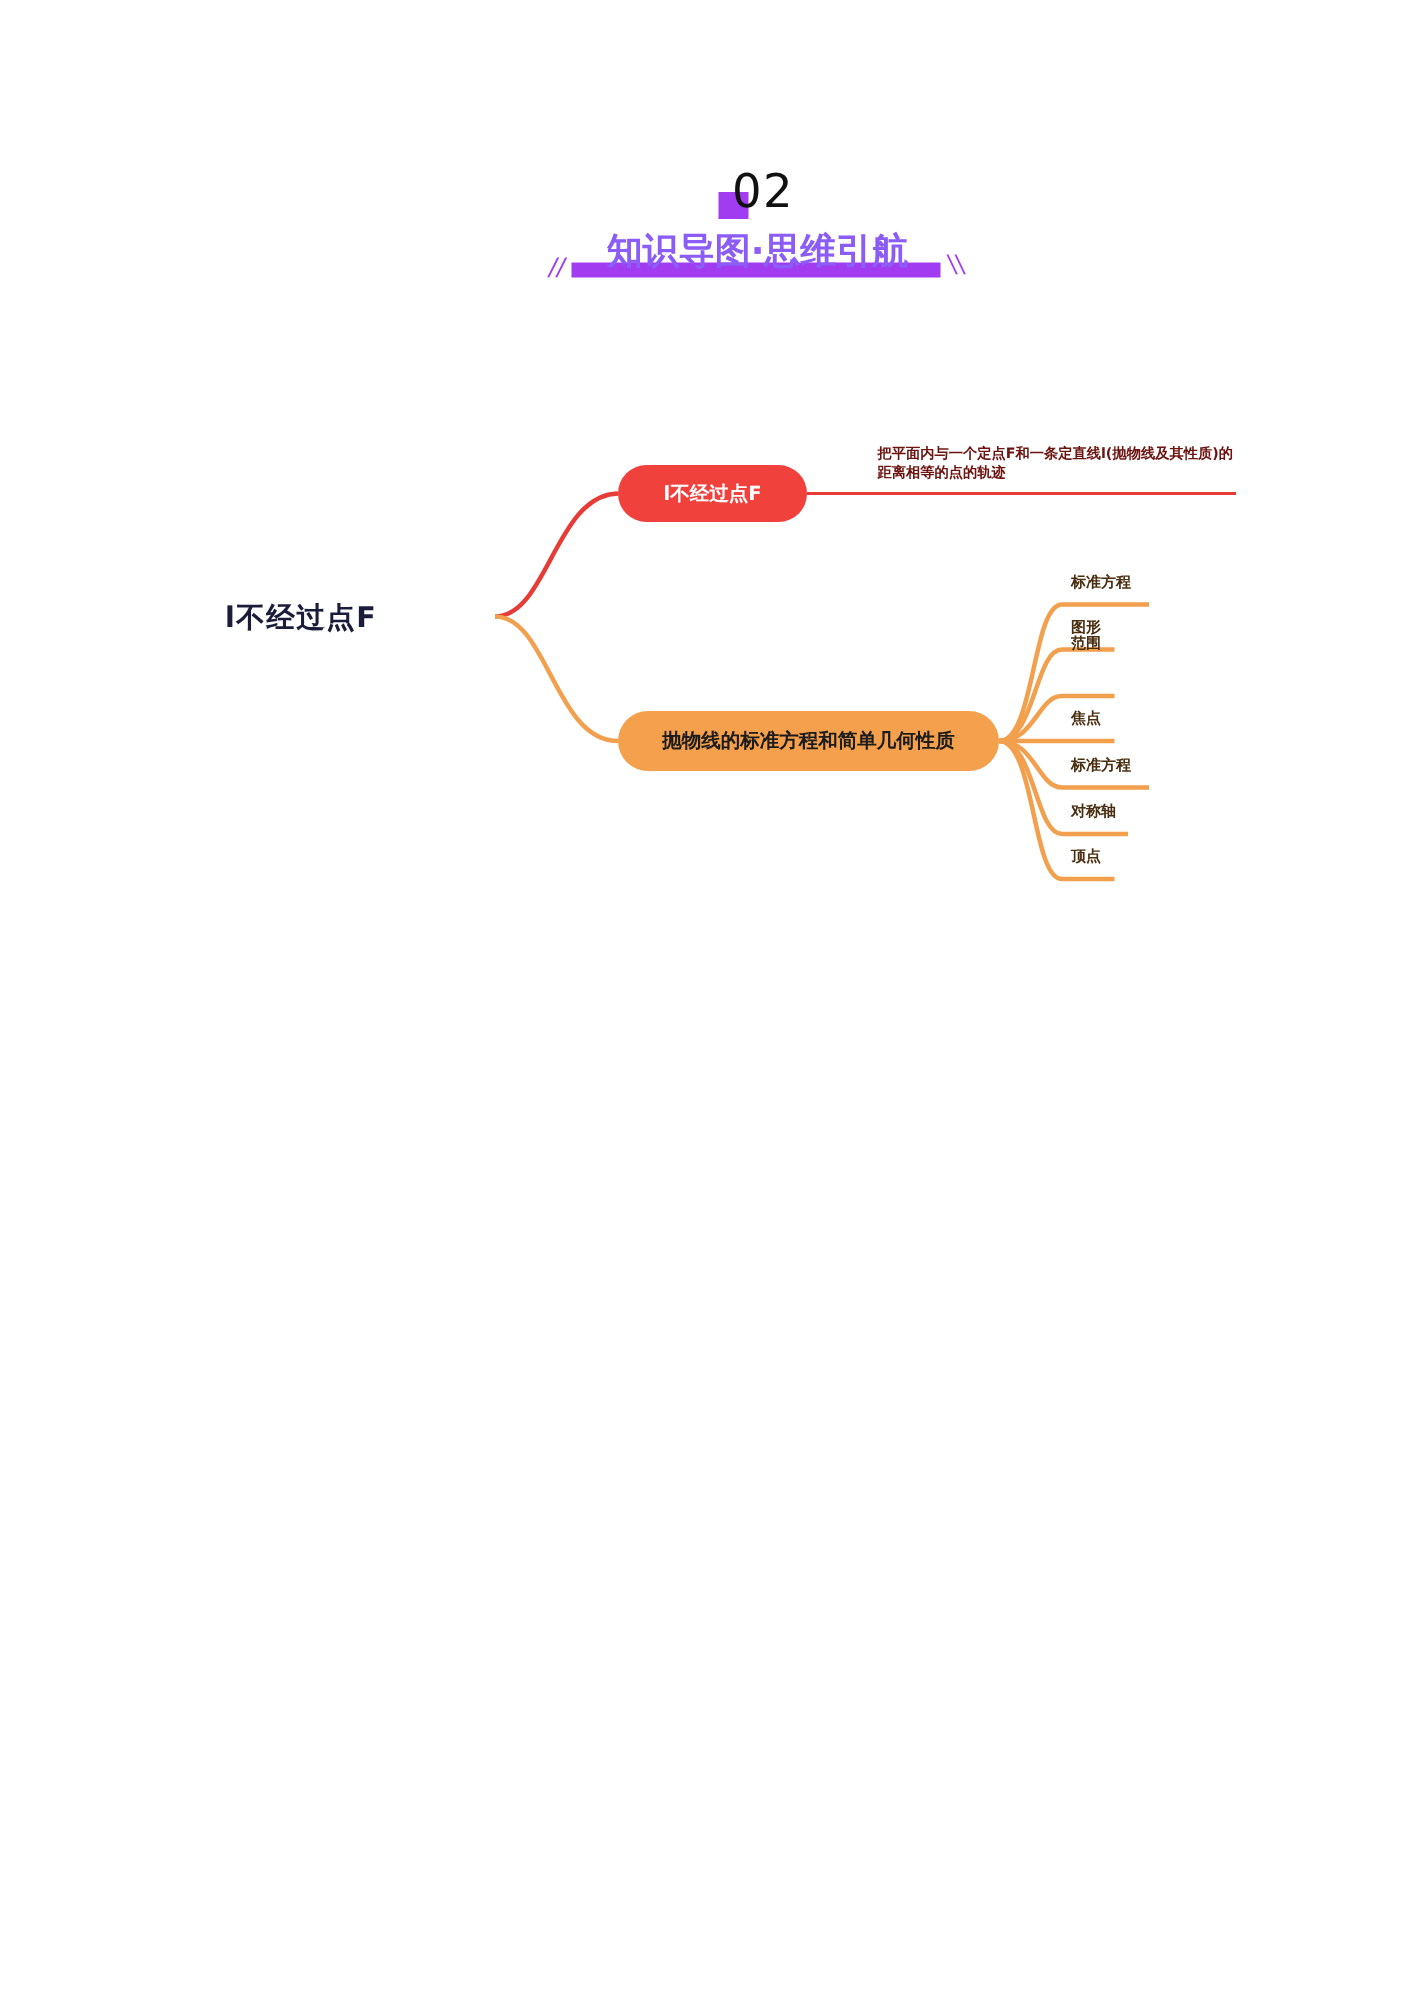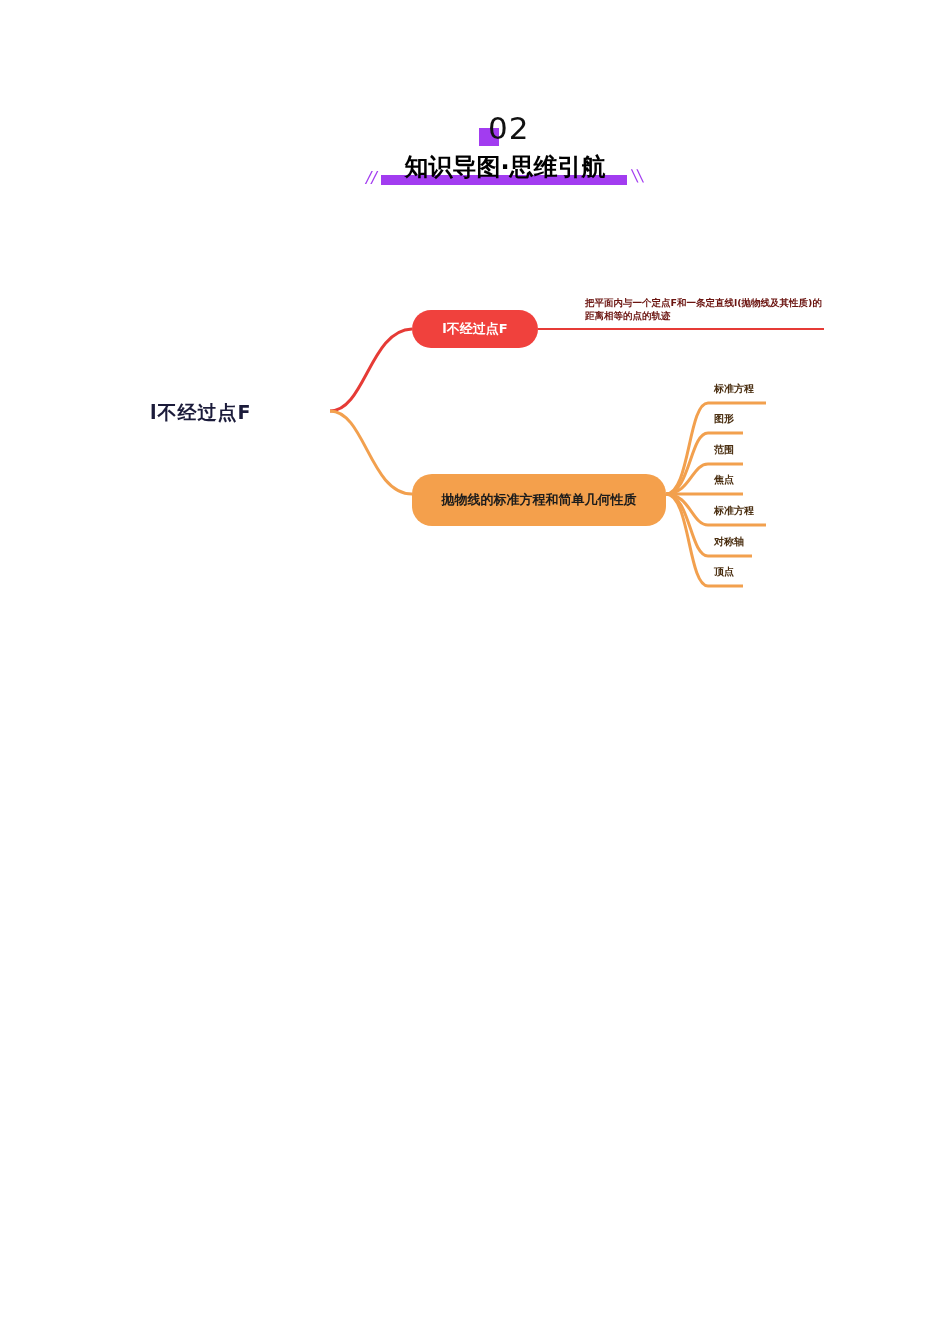--- a/index.html
+++ b/index.html
@@ -50,21 +50,21 @@
     .title {
       position: absolute;
       left: 385px;
       top: 151px;
       width: 240px;
       text-align: center;
       font-family: "DejaVu Sans", sans-serif;
       font-weight: bold;
       font-size: 24px;
       line-height: 32px;
-      color: #000000;
+      color: #8b5cf6;
       white-space: nowrap;
     }
     .slash {
       position: absolute;
       font-family: "DejaVu Sans", sans-serif;
       font-style: italic;
       font-size: 16px;
       color: #a23cf0;
       line-height: 20px;
     }
@@ -104,21 +104,21 @@
       width: 126px;
       height: 38px;
       background: #f0413d;
       color: #ffffff;
       font-size: 13px;
     }
     .node-equation {
       left: 412px;
       top: 474px;
       width: 254px;
-      height: 52px;
+      height: 40px;
       background: #f4a04c;
       color: #1c1c1c;
       font-size: 13px;
     }
     .concept-text {
       position: absolute;
       left: 585px;
       top: 296px;
       width: 240px;
       font-family: "DejaVu Sans", sans-serif;
@@ -171,17 +171,17 @@
 
 <div class="root-label">l不经过点F</div>
 
 <div class="node node-concept">l不经过点F</div>
 <div class="concept-text">把平面内与一个定点F和一条定直线l(抛物线及其性质)的距离相等的点的轨迹</div>
 
 <div class="node node-equation">抛物线的标准方程和简单几何性质</div>
 
 <div class="leaf" style="top:382px">标准方程</div>
 <div class="leaf" style="top:412px">图形</div>
-<div class="leaf" style="top:443px">范围</div>
+<div class="leaf" style="top:423px">范围</div>
 <div class="leaf" style="top:473px">焦点</div>
 <div class="leaf" style="top:504px">标准方程</div>
 <div class="leaf" style="top:535px">对称轴</div>
 <div class="leaf" style="top:565px">顶点</div>
 
 </body></html>

